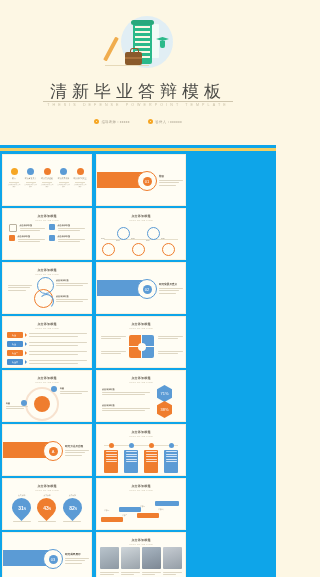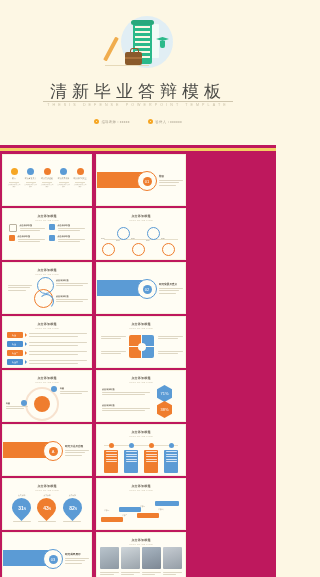--- a/index.html
+++ b/index.html
@@ -1,21 +1,21 @@
 <!DOCTYPE html>
 <html><head>
 <meta charset="utf-8">
 <style>
   html,body{margin:0;padding:0;}
   body{
     width:276px;height:577px;overflow:hidden;
     background:#fdf7e4;
     font-family:"Liberation Sans","DejaVu Sans",sans-serif;
   }
-  .page{position:relative;width:276px;height:577px;background:#be185d;}
+  .page{position:relative;width:276px;height:577px;background:#0ea5e9;}
 
   
   .hero{height:145px;position:relative;background:#fdf7e4;}
   .hero-art{position:absolute;left:50%;top:14px;transform:translateX(-50%);width:70px;height:66px;}
   .art-circle{position:absolute;left:18px;top:2px;width:52px;height:52px;border-radius:50%;
     background:#dcecf7;opacity:.85;}
   .art-scroll{position:absolute;left:30px;top:8px;width:19px;height:42px;background:#2bb98a;border-radius:2px;}
   .art-scroll:before{content:"";position:absolute;left:2px;top:4px;right:2px;height:1.6px;
     background:#fdf7e4;box-shadow:0 5px 0 #fdf7e4,0 10px 0 #fdf7e4,0 15px 0 #fdf7e4,0 20px 0 #fdf7e4,0 25px 0 #fdf7e4,0 30px 0 #fdf7e4;}
   .art-scroll-top{position:absolute;left:28px;top:6px;width:23px;height:5px;background:#27a87c;border-radius:3px;}

